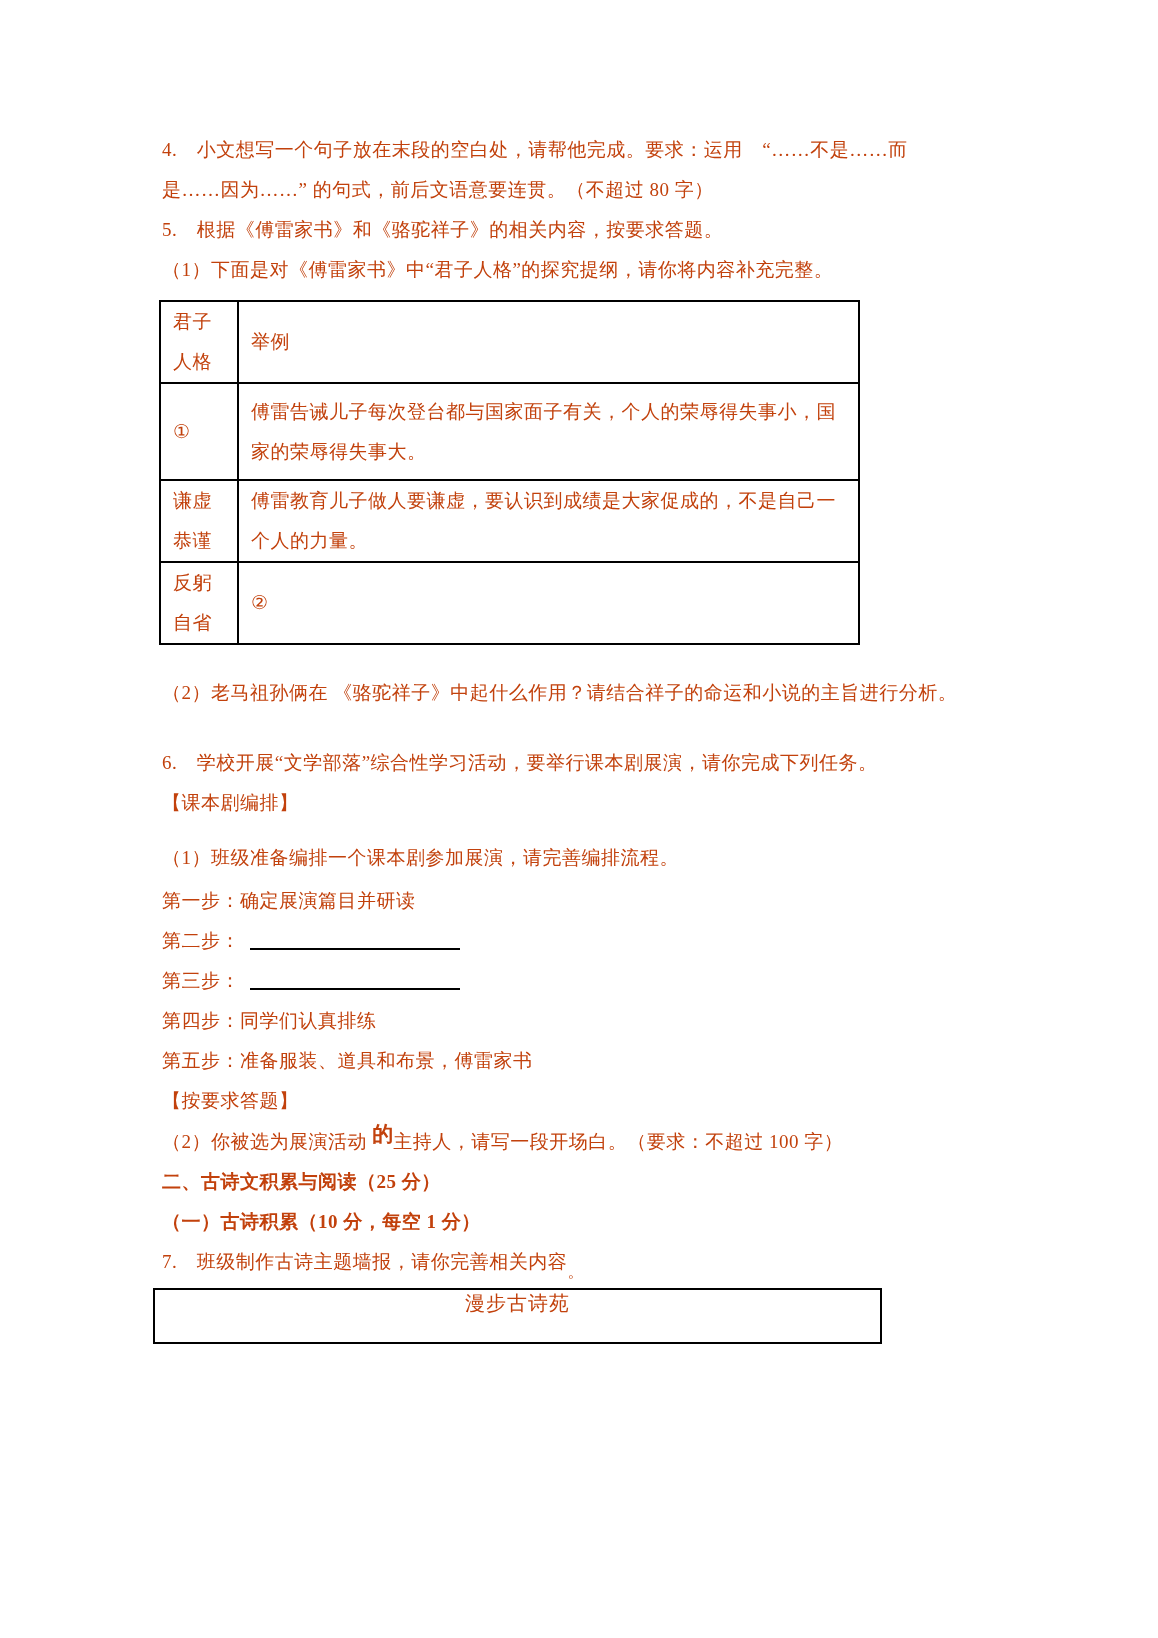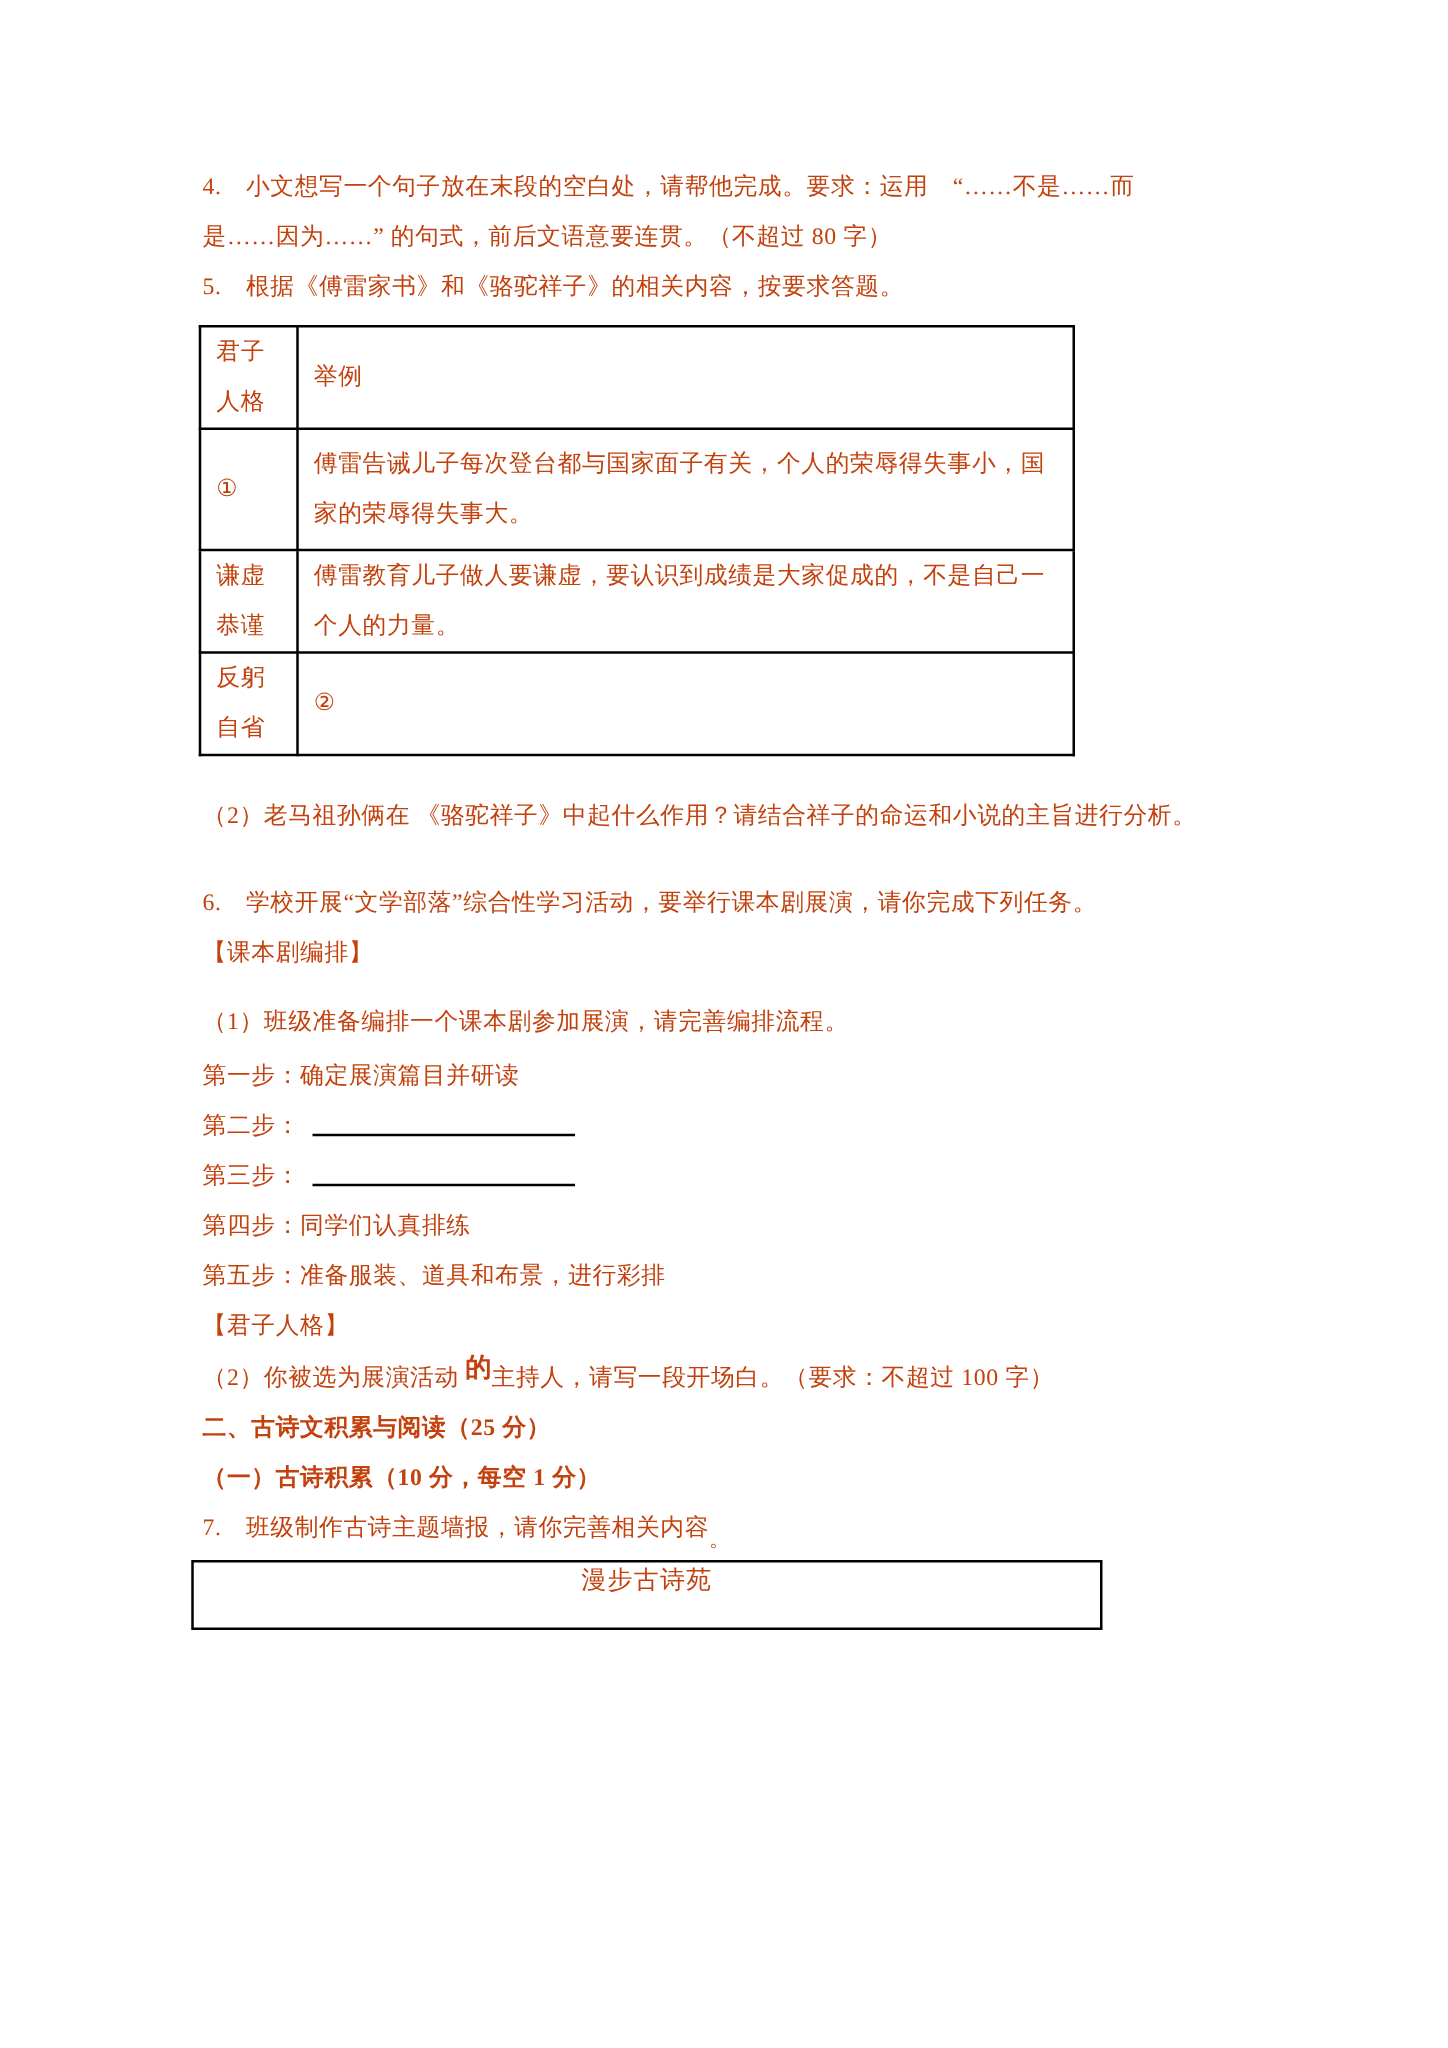--- a/index.html
+++ b/index.html
@@ -89,20 +89,21 @@
 </head>
 <body>
 
 <div class="page">
   <div class="content">
 
     <div class="line mt-first">4.　小文想写一个句子放在末段的空白处，请帮他完成。要求：运用　“……不是……而</div>
     <div class="line">是……因为……” 的句式，前后文语意要连贯。（不超过 80 字）</div>
 
     <div class="line">5.　根据《傅雷家书》和《骆驼祥子》的相关内容，按要求答题。</div>
+    <div class="line">（1）下面是对《傅雷家书》中“君子人格”的探究提纲，请你将内容补充完整。</div>
 
     <table class="grid">
       <colgroup>
           <col style="width:78px">
           <col>
         </colgroup>
       <tbody>
           <tr class="r-head">
         <td>君子人格</td>
         <td>举例</td>
@@ -134,24 +135,24 @@
     <div class="line">
       <span>第二步：</span><span class="blank"></span>
     </div>
     <div class="line">
       <span>第三步：</span><span class="blank"></span>
     </div>
     <div class="line">
       <span>第四步：同学们认真排练</span>
     </div>
     <div class="line">
-      <span>第五步：准备服装、道具和布景，进行彩排</span>
+      <span>第五步：准备服装、道具和布景，傅雷家书</span>
     </div>
 
-    <div class="line">【君子人格】</div>
+    <div class="line">【按要求答题】</div>
     <div class="line">
       <span>（2）你被选为展演活动 </span><span class="de">的</span><span>主持人，请写一段开场白。（要求：不超过 100 字）</span>
     </div>
 
     <div class="line bold">二、古诗文积累与阅读（25 分）</div>
     <div class="line bold">（一）古诗积累（10 分，每空 1 分）</div>
 
     <div class="line">
       <span>7.　班级制作古诗主题墙报，请你完善相关内容</span><span class="sub-period">。</span>
     </div>

